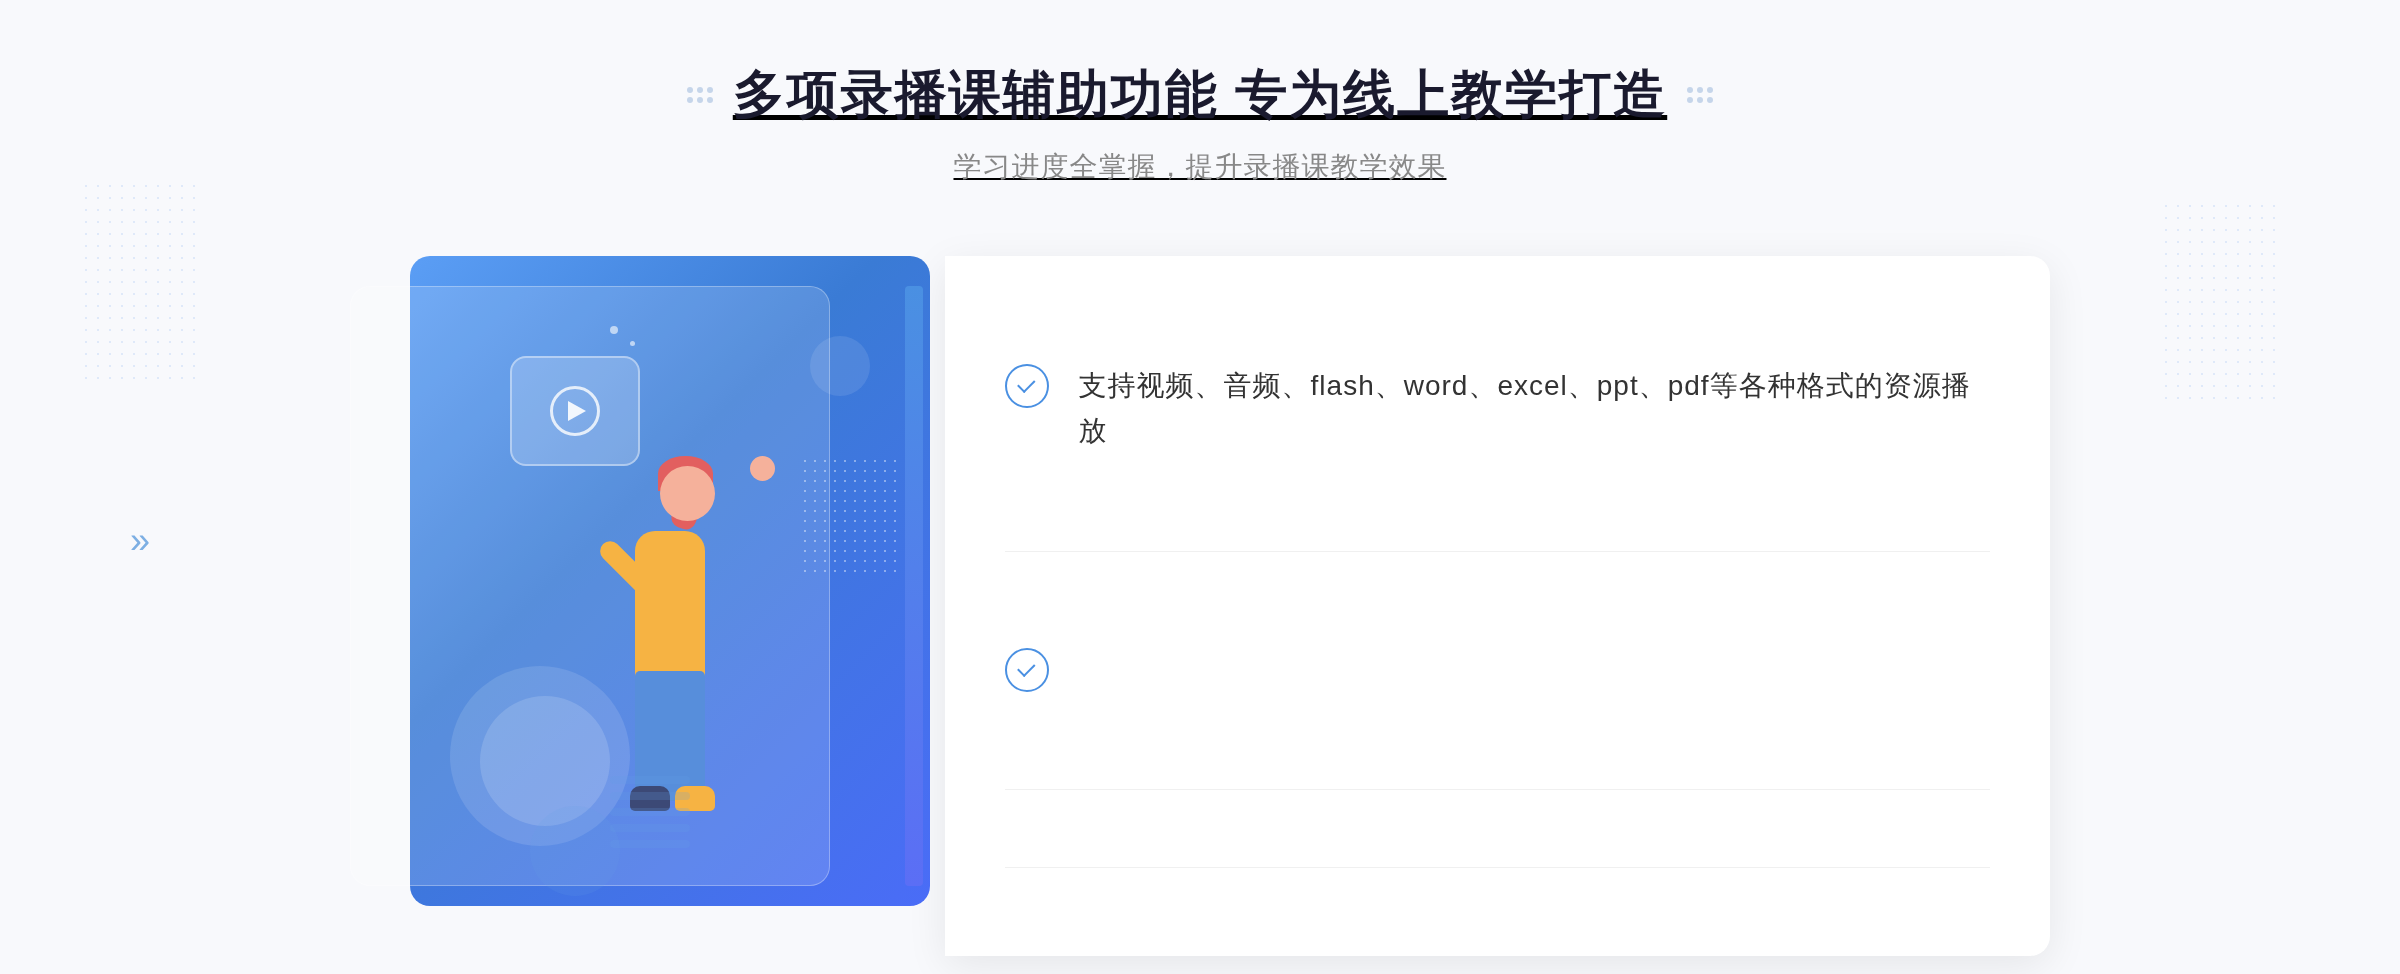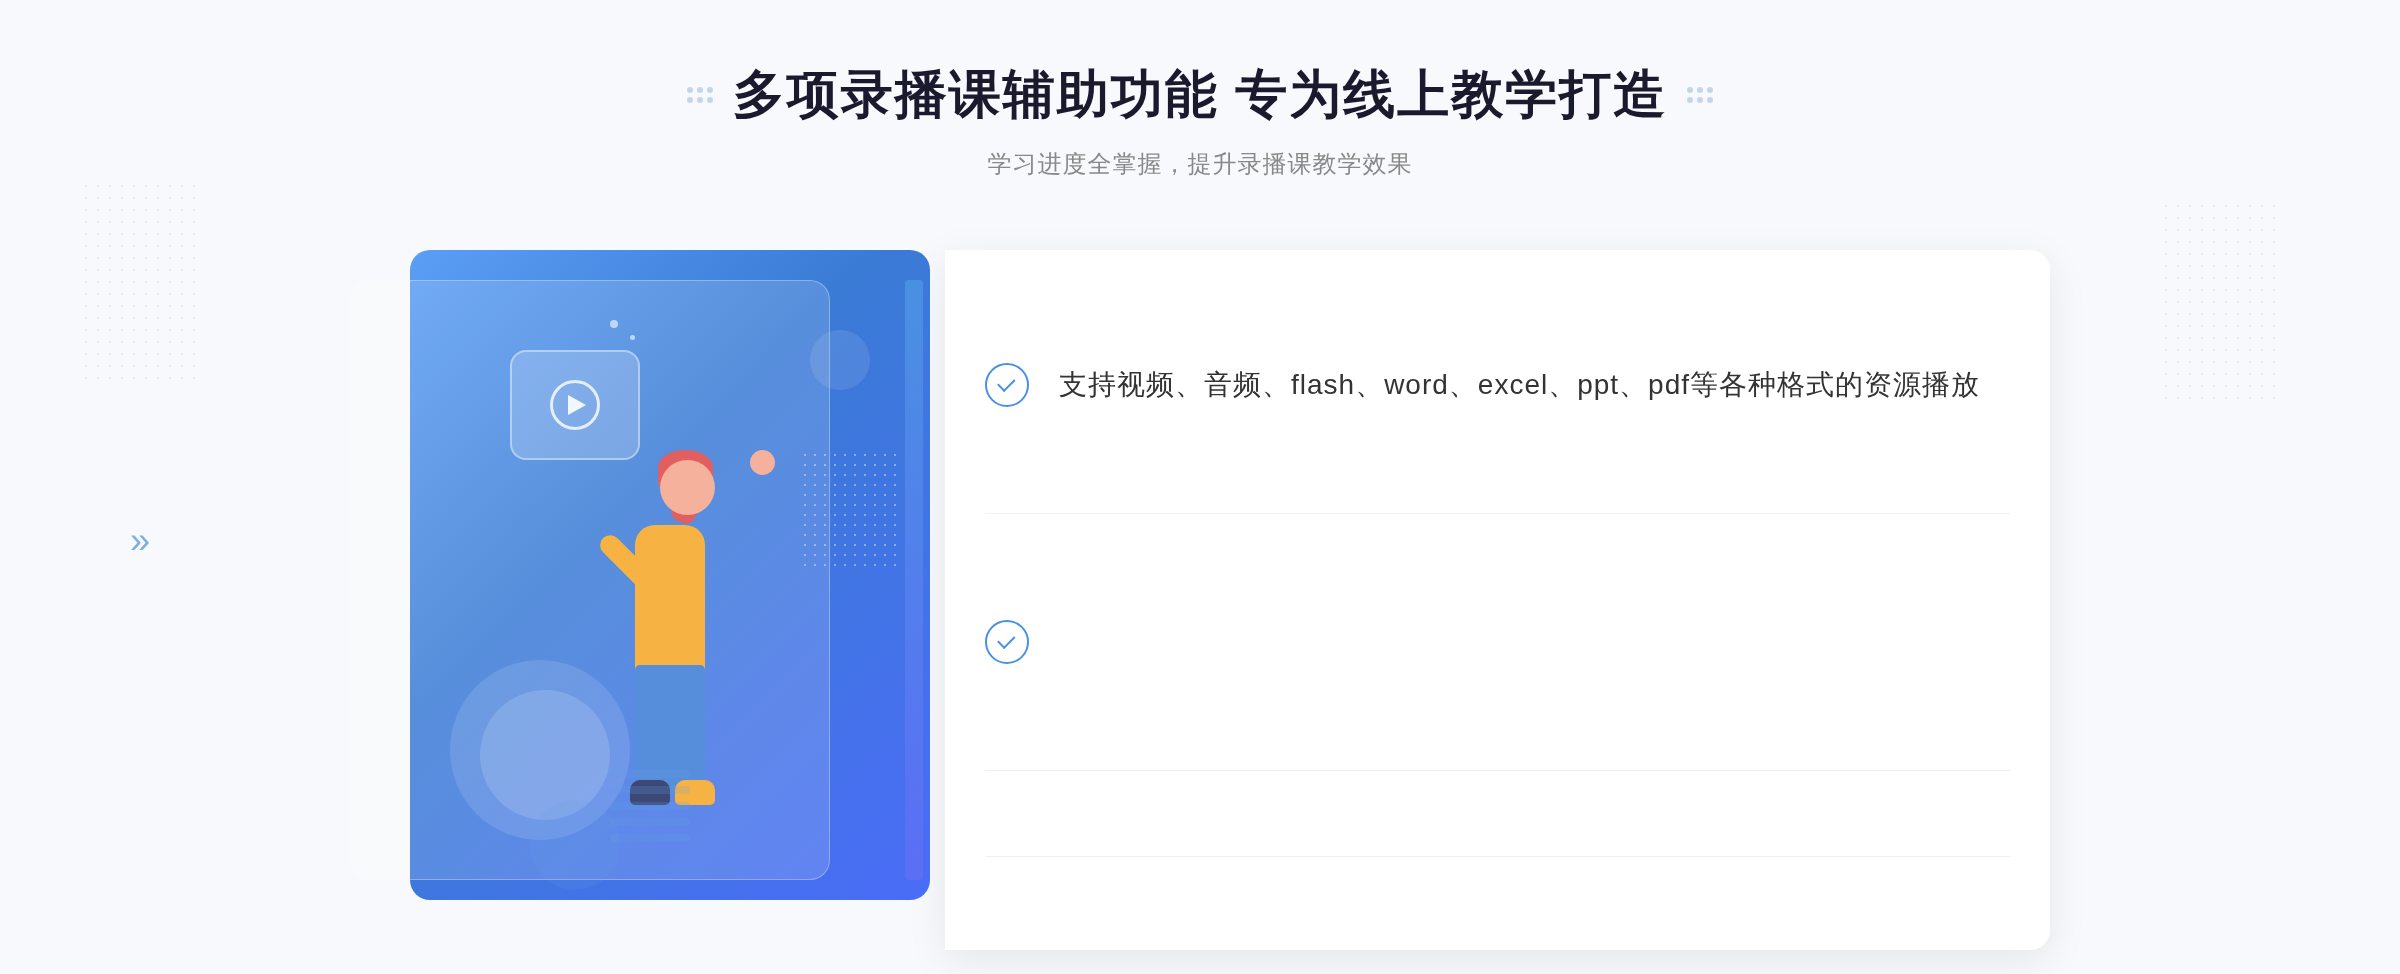--- a/index.html
+++ b/index.html
@@ -58,20 +58,21 @@
       font-size: 36px;
       color: #4a90d9;
       opacity: 0.7;
     }
 
     
     .header-section {
       text-align: center;
       margin-bottom: 50px;
       position: relative;
+      text-decoration: underline;
     }
 
     .header-title-row {
       display: flex;
       align-items: center;
       justify-content: center;
       gap: 20px;
       margin-bottom: 18px;
     }
 
@@ -91,21 +92,21 @@
     }
 
     .main-title {
       font-size: 52px;
       font-weight: 700;
       color: #1a1a2e;
       letter-spacing: 2px;
     }
 
     .sub-title {
-      font-size: 24px;
+      font-size: 28px;
       color: #888888;
       letter-spacing: 1px;
       margin-top: 8px;
     }
 
     
     .content-area {
       display: flex;
       width: 1700px;
       height: 720px;
@@ -363,21 +364,21 @@
       background: linear-gradient(180deg, #4a90e2, #5b6ef5);
       border-radius: 4px;
       z-index: 3;
     }
 
     
     .right-content-section {
       flex: 1;
       background: #ffffff;
       border-radius: 0 20px 20px 0;
-      padding: 50px 40px;
+      padding: 50px 60px;
       display: flex;
       flex-direction: column;
       justify-content: space-around;
       box-shadow: 0 10px 40px rgba(0,0,0,0.08);
       margin-top: 20px;
       position: relative;
       z-index: 1;
       margin-left: -5px;
     }
 

